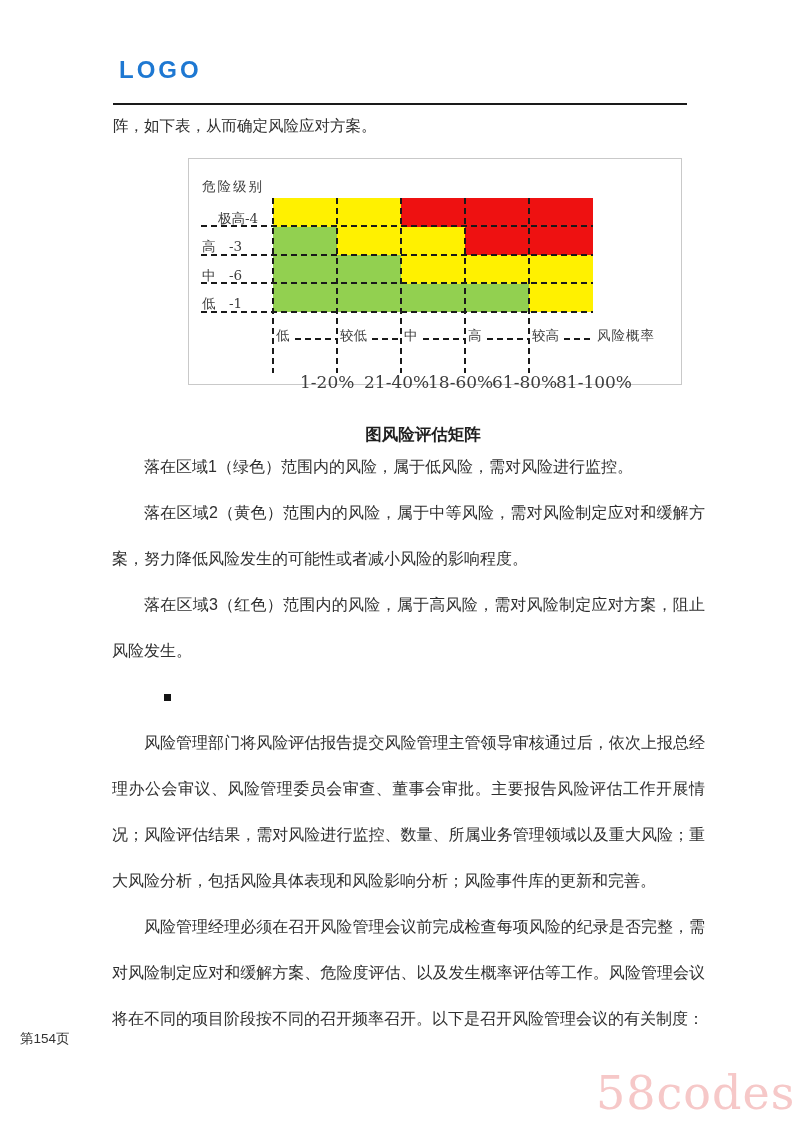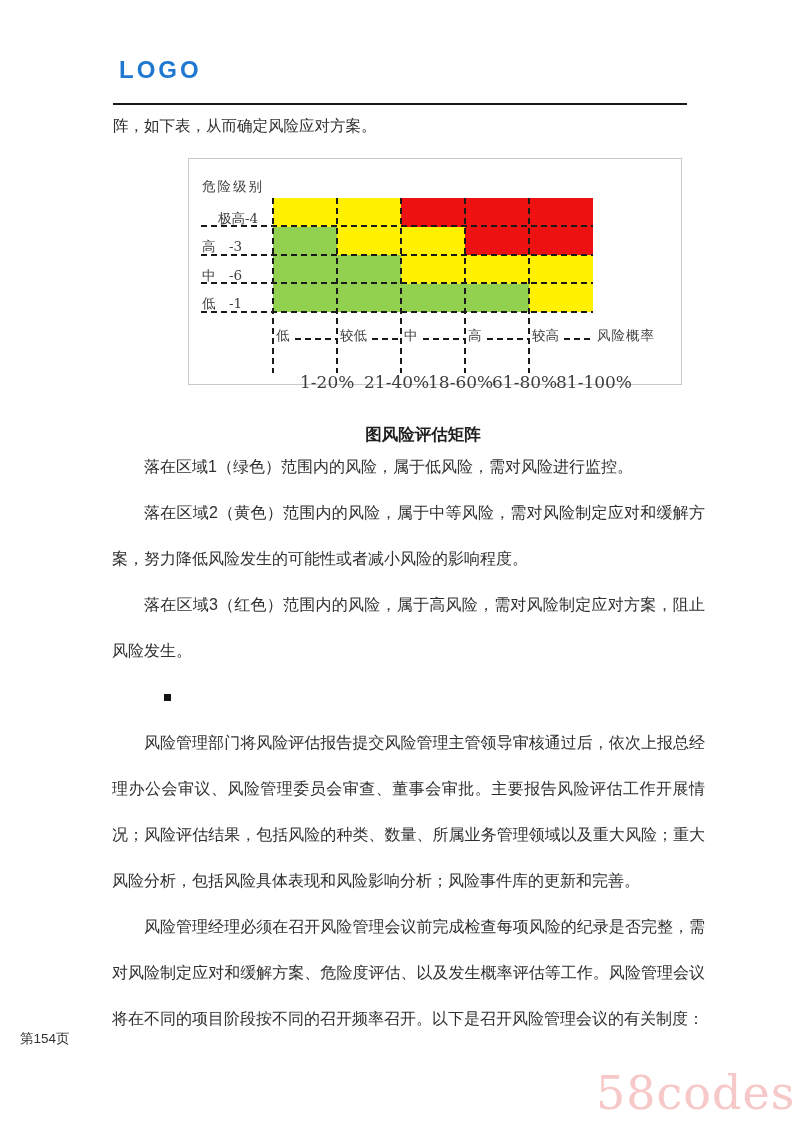--- a/index.html
+++ b/index.html
@@ -139,21 +139,21 @@
 
   <div class="caption">图风险评估矩阵</div>
 
   <div class="bodytext">
     <div class="para">落在区域1（绿色）范围内的风险，属于低风险，需对风险进行监控。</div>
     <div class="para">落在区域2（黄色）范围内的风险，属于中等风险，需对风险制定应对和缓解方案，努力降低风险发生的可能性或者减小风险的影响程度。</div>
     <div class="para">落在区域3（红色）范围内的风险，属于高风险，需对风险制定应对方案，阻止风险发生。</div>
     <div class="heading">
       <span class="bullet"></span>
     </div>
-    <div class="para">风险管理部门将风险评估报告提交风险管理主管领导审核通过后，依次上报总经理办公会审议、风险管理委员会审查、董事会审批。主要报告风险评估工作开展情况；风险评估结果，包括风险的种类、数量、所属业务管理领域以及重大风险；重大风险分析，包括风险具体表现和风险影响分析；风险事件库的更新和完善。</div>
+    <div class="para">风险管理部门将风险评估报告提交风险管理主管领导审核通过后，依次上报总经理办公会审议、风险管理委员会审查、董事会审批。主要报告风险评估工作开展情况；风险评估结果，需对风险进行监控、数量、所属业务管理领域以及重大风险；重大风险分析，包括风险具体表现和风险影响分析；风险事件库的更新和完善。</div>
     <div class="para">风险管理经理必须在召开风险管理会议前完成检查每项风险的纪录是否完整，需对风险制定应对和缓解方案、危险度评估、以及发生概率评估等工作。风险管理会议将在不同的项目阶段按不同的召开频率召开。以下是召开风险管理会议的有关制度：</div>
   </div>
 
   <div class="footer">第154页</div>
 
   <div class="watermark" style="color: rgb(246, 200, 200);">58codes</div>
 
 </div>
 
 </body></html>

